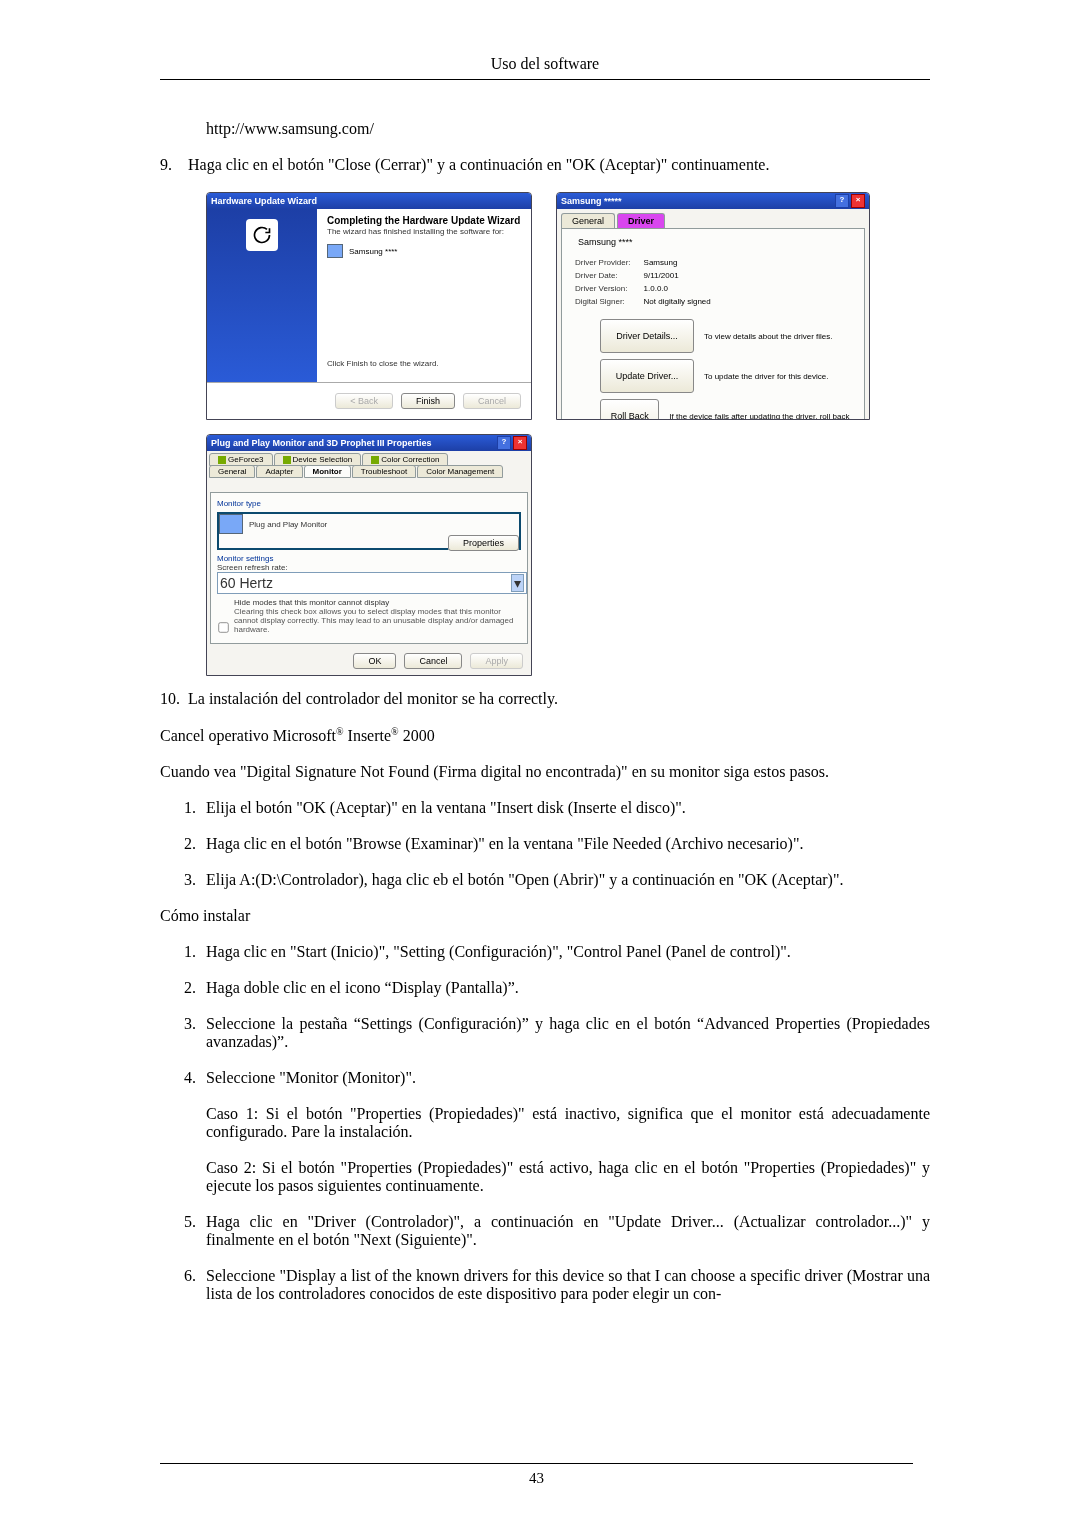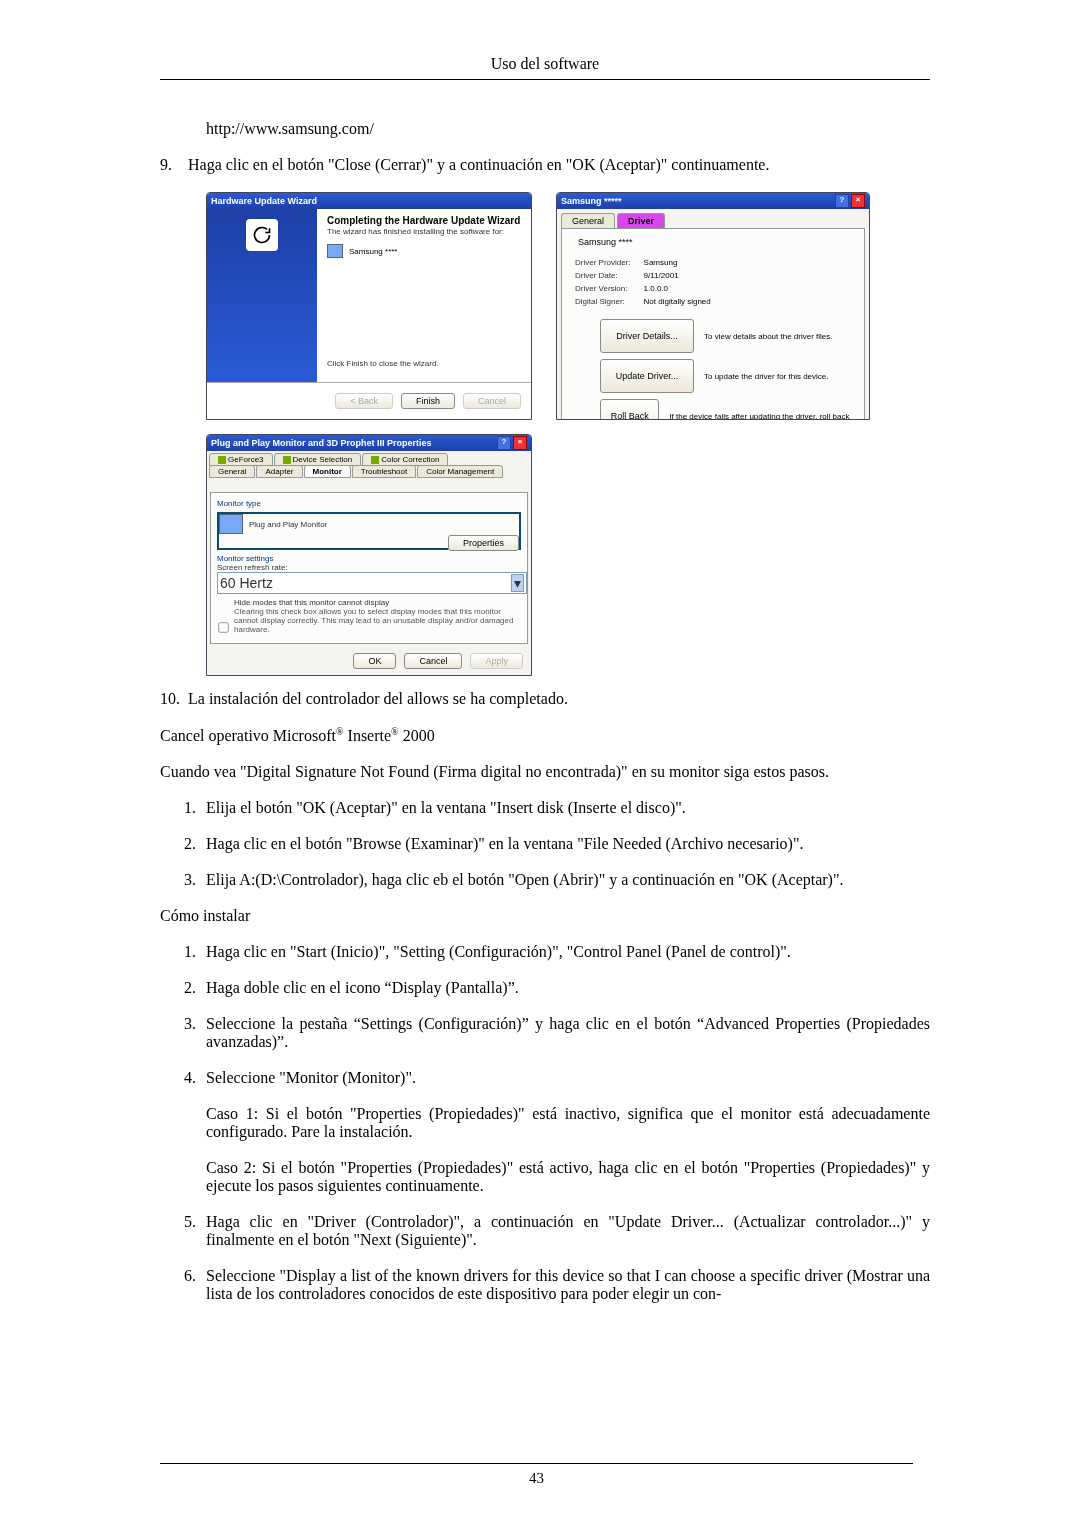--- a/index.html
+++ b/index.html
@@ -464,21 +464,21 @@
           <span class="btn">OK</span>
           <span class="btn">Cancel</span>
           <span class="btn disabled">Apply</span>
         </div>
       </div>
     </div>
   </div>
 
   <div class="numline">
     <div class="num">10.</div>
-    <div class="txt">La instalación del controlador del allows se ha completado.</div>
+    <div class="txt">La instalación del controlador del monitor se ha correctly.</div>
   </div>
 
   <p class="os-line">
     <span>Cancel operativo Microsoft</span><span class="sup">®</span><span> Inserte</span><span class="sup">®</span><span> 2000</span>
   </p>
 
   <div class="body-text">
     <p style="text-align:justify">Cuando vea "Digital Signature Not Found (Firma digital no encontrada)" en su monitor siga estos pasos.</p>
   </div>
 

